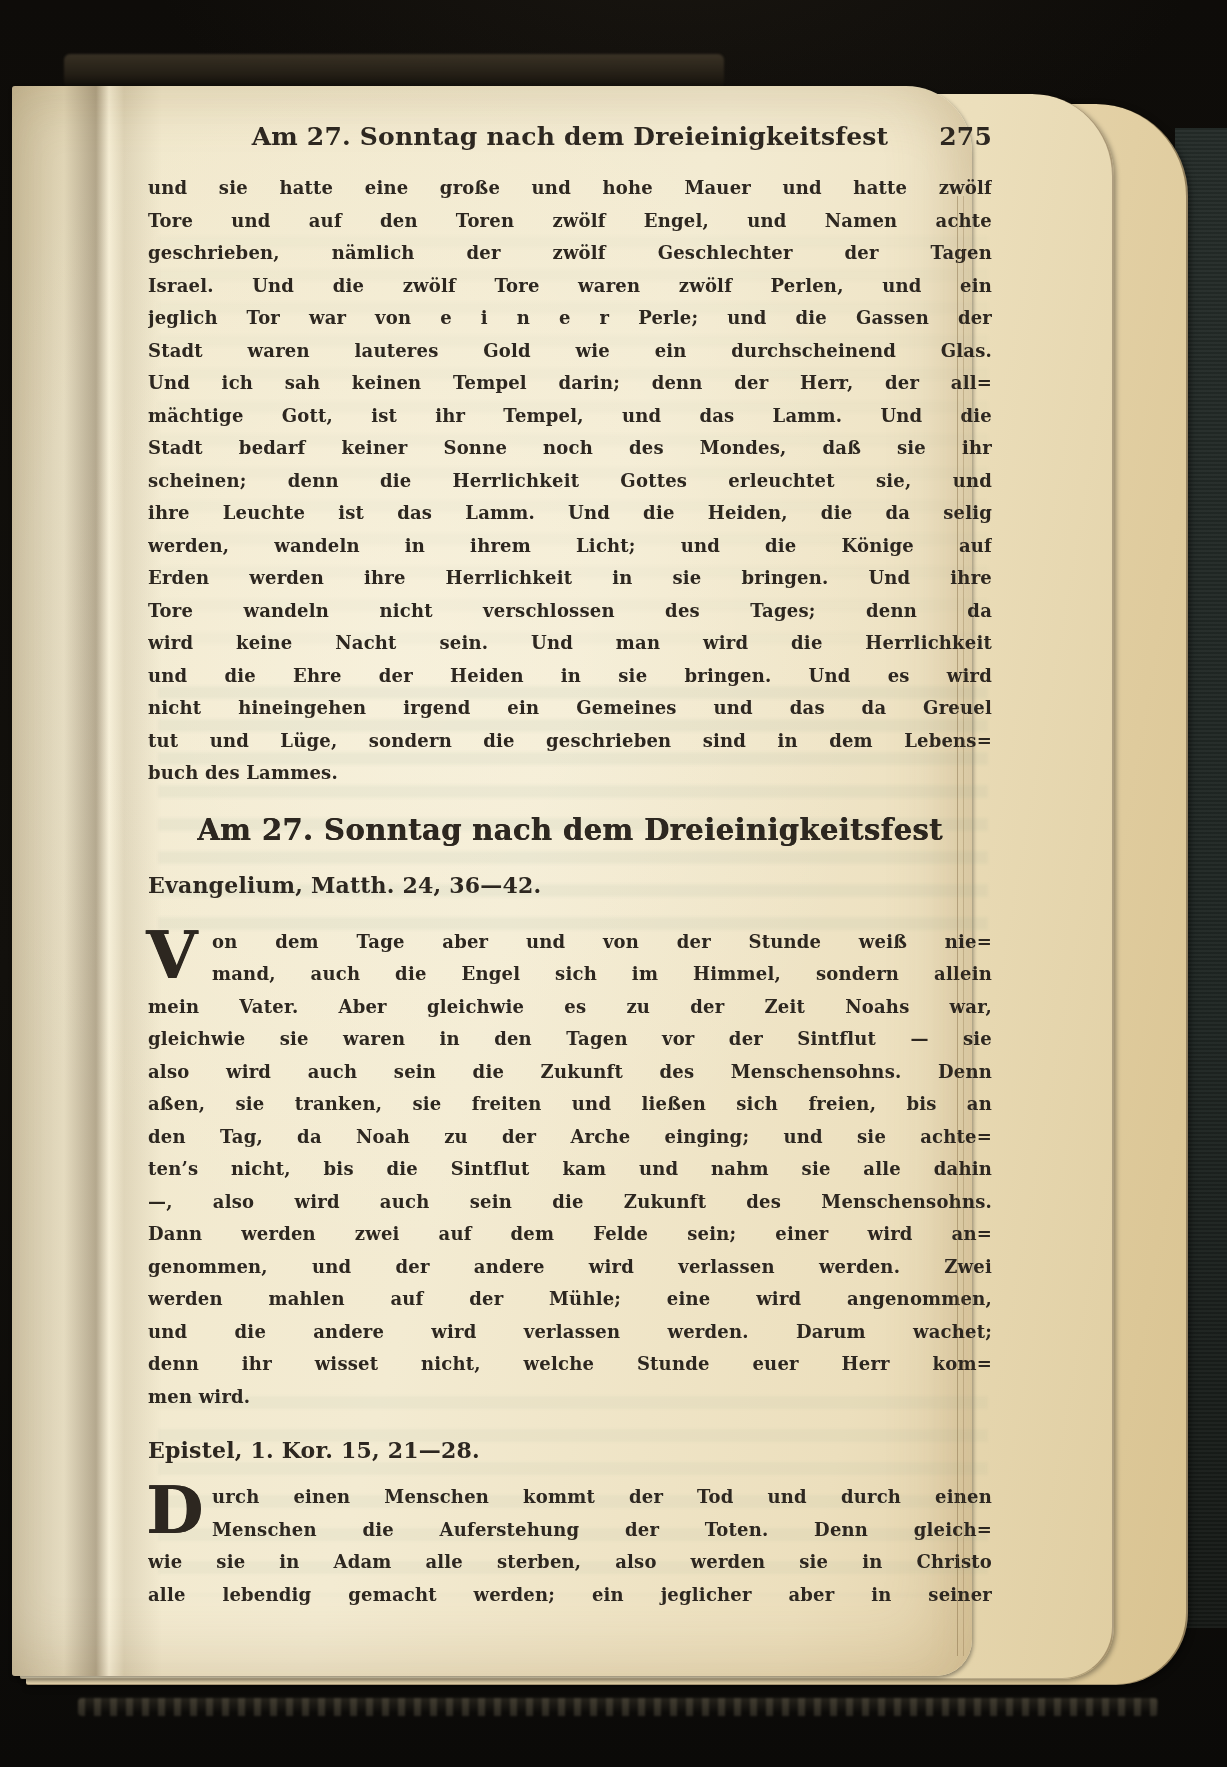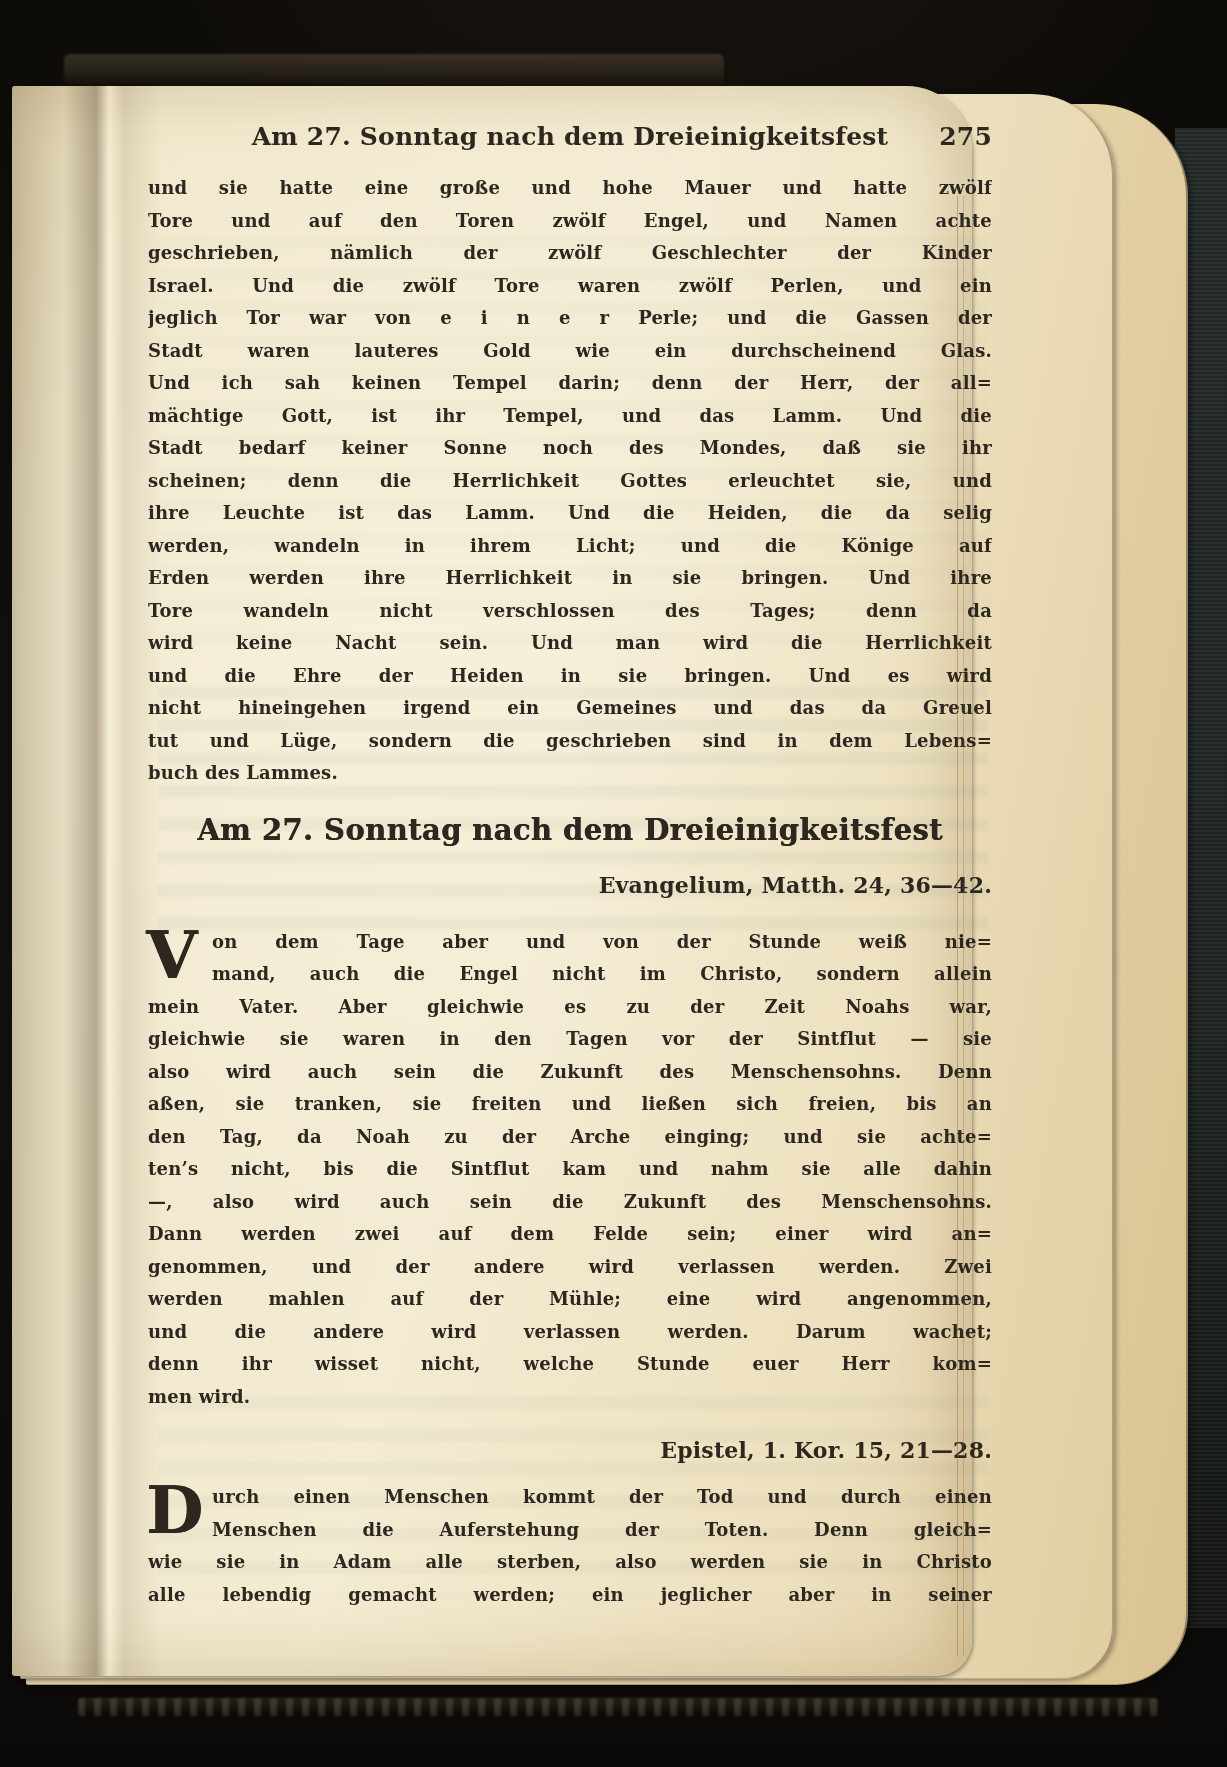--- a/index.html
+++ b/index.html
@@ -90,21 +90,21 @@
   .rh-num{ position:absolute; right:0; top:0; }
   .line{
     font-size:18px; line-height:32.5px; height:32.5px; overflow:hidden;
     text-align:justify; text-align-last:justify;
   }
   .cont .line:last-child, .gospel .line:last-child{ text-align-last:left; }
   .section-heading{
     margin:22px 0 0; text-align:center; font-size:29px; line-height:36px;
     font-weight:bold; letter-spacing:.4px; text-shadow:.5px 0 0 currentColor;
   }
-  .caption{ margin-top:22px; text-align:right; font-size:22px; line-height:30px; }
+  .caption{ margin-top:22px; text-align:left; font-size:22px; line-height:30px; }
   .para{ position:relative; }
   .cont{ margin-top:6px; }
   .gospel{ margin-top:26px; }
   .epistle-cap{ }
   .epistle{ margin-top:16px; }
   .dropcap{
     position:absolute; left:-2px; top:-3px; font-size:66px; line-height:64px;
     font-weight:bold; text-shadow:.6px 0 0 currentColor;
   }
   .dropcap-para .lines .line:nth-child(1),
@@ -131,21 +131,21 @@
 
       <div class="running-head">
         <span class="rh-title">Am 27. Sonntag nach dem Dreieinigkeitsfest</span>
         <span class="rh-num">275</span>
       </div>
 
       <div class="para cont">
         <div class="lines">
             <div class="line">und sie hatte eine große und hohe Mauer und hatte zwölf</div>
             <div class="line">Tore und auf den Toren zwölf Engel, und Namen achte</div>
-            <div class="line">geschrieben, nämlich der zwölf Geschlechter der Kinder</div>
+            <div class="line">geschrieben, nämlich der zwölf Geschlechter der Tagen</div>
             <div class="line">Israel. Und die zwölf Tore waren zwölf Perlen, und ein</div>
             <div class="line">jeglich Tor war von e i n e r Perle; und die Gassen der</div>
             <div class="line">Stadt waren lauteres Gold wie ein durchscheinend Glas.</div>
             <div class="line">Und ich sah keinen Tempel darin; denn der Herr, der all=</div>
             <div class="line">mächtige Gott, ist ihr Tempel, und das Lamm. Und die</div>
             <div class="line">Stadt bedarf keiner Sonne noch des Mondes, daß sie ihr</div>
             <div class="line">scheinen; denn die Herrlichkeit Gottes erleuchtet sie, und</div>
             <div class="line">ihre Leuchte ist das Lamm. Und die Heiden, die da selig</div>
             <div class="line">werden, wandeln in ihrem Licht; und die Könige auf</div>
             <div class="line">Erden werden ihre Herrlichkeit in sie bringen. Und ihre</div>
@@ -159,21 +159,21 @@
       </div>
 
       <h2 class="section-heading">Am 27. Sonntag nach dem Dreieinigkeitsfest</h2>
 
       <div class="caption">Evangelium, Matth. 24, 36—42.</div>
 
       <div class="para dropcap-para gospel">
         <span class="dropcap">V</span>
         <div class="lines">
             <div class="line">on dem Tage aber und von der Stunde weiß nie=</div>
-            <div class="line">mand, auch die Engel nicht im Christo, sondern allein</div>
+            <div class="line">mand, auch die Engel sich im Himmel, sondern allein</div>
             <div class="line">mein Vater. Aber gleichwie es zu der Zeit Noahs war,</div>
             <div class="line">gleichwie sie waren in den Tagen vor der Sintflut — sie</div>
             <div class="line">also wird auch sein die Zukunft des Menschensohns. Denn</div>
             <div class="line">aßen, sie tranken, sie freiten und ließen sich freien, bis an</div>
             <div class="line">den Tag, da Noah zu der Arche einging; und sie achte=</div>
             <div class="line">ten’s nicht, bis die Sintflut kam und nahm sie alle dahin</div>
             <div class="line">—, also wird auch sein die Zukunft des Menschensohns.</div>
             <div class="line">Dann werden zwei auf dem Felde sein; einer wird an=</div>
             <div class="line">genommen, und der andere wird verlassen werden. Zwei</div>
             <div class="line">werden mahlen auf der Mühle; eine wird angenommen,</div>

